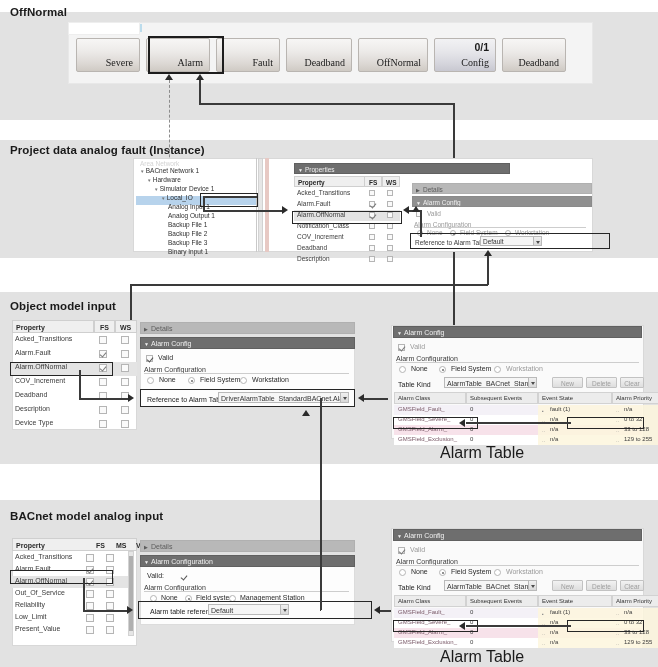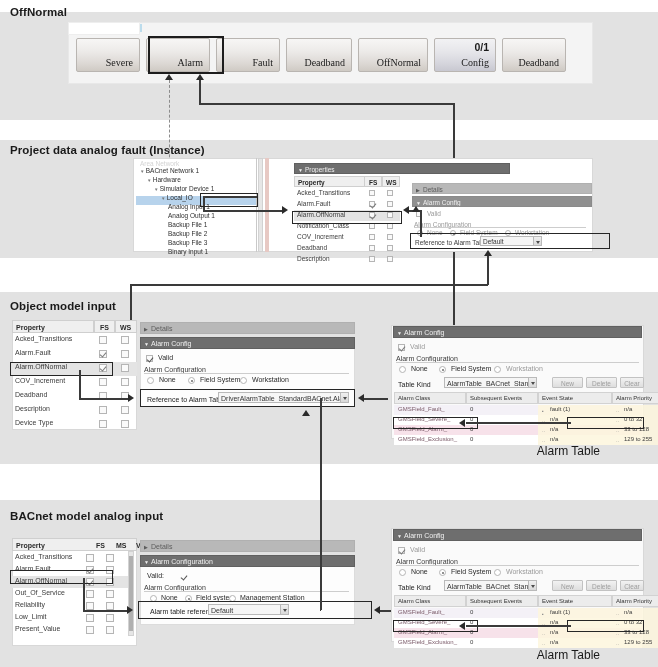--- a/index.html
+++ b/index.html
@@ -125,21 +125,21 @@
   .arw-up, .arw-dn, .arw-lt, .arw-rt {
     position:absolute; width:0; height:0;
   }
   .arw-up { border-left:4px solid transparent; border-right:4px solid transparent; border-bottom:6px solid #2b2b2b; }
   .arw-lt { border-top:4px solid transparent; border-bottom:4px solid transparent; border-right:6px solid #2b2b2b; }
   .arw-rt { border-top:4px solid transparent; border-bottom:4px solid transparent; border-left:6px solid #2b2b2b; }
 
   .hlbox { position:absolute; border:1.6px solid #262626; background:transparent; }
 
   .caption {
-    position:absolute; font-size:12px; color:#1a1a1a; text-align:right;
+    position:absolute; font-size:16px; color:#1a1a1a; text-align:left;
   }
 
   .treeitem { position:absolute; font-size:6.5px; color:#2f2f2f; white-space:nowrap; }
   .treeitem .tw { color:#7a7a7a; }
   .tree-sel { position:absolute; background:#b7d3ec; }
   .scrollbar { position:absolute; background:#e6e6e6; border:1px solid #d2d2d2; }
   .scrollthumb { position:absolute; background:#b0b0b0; }
 </style>
 </head>
 <body>

